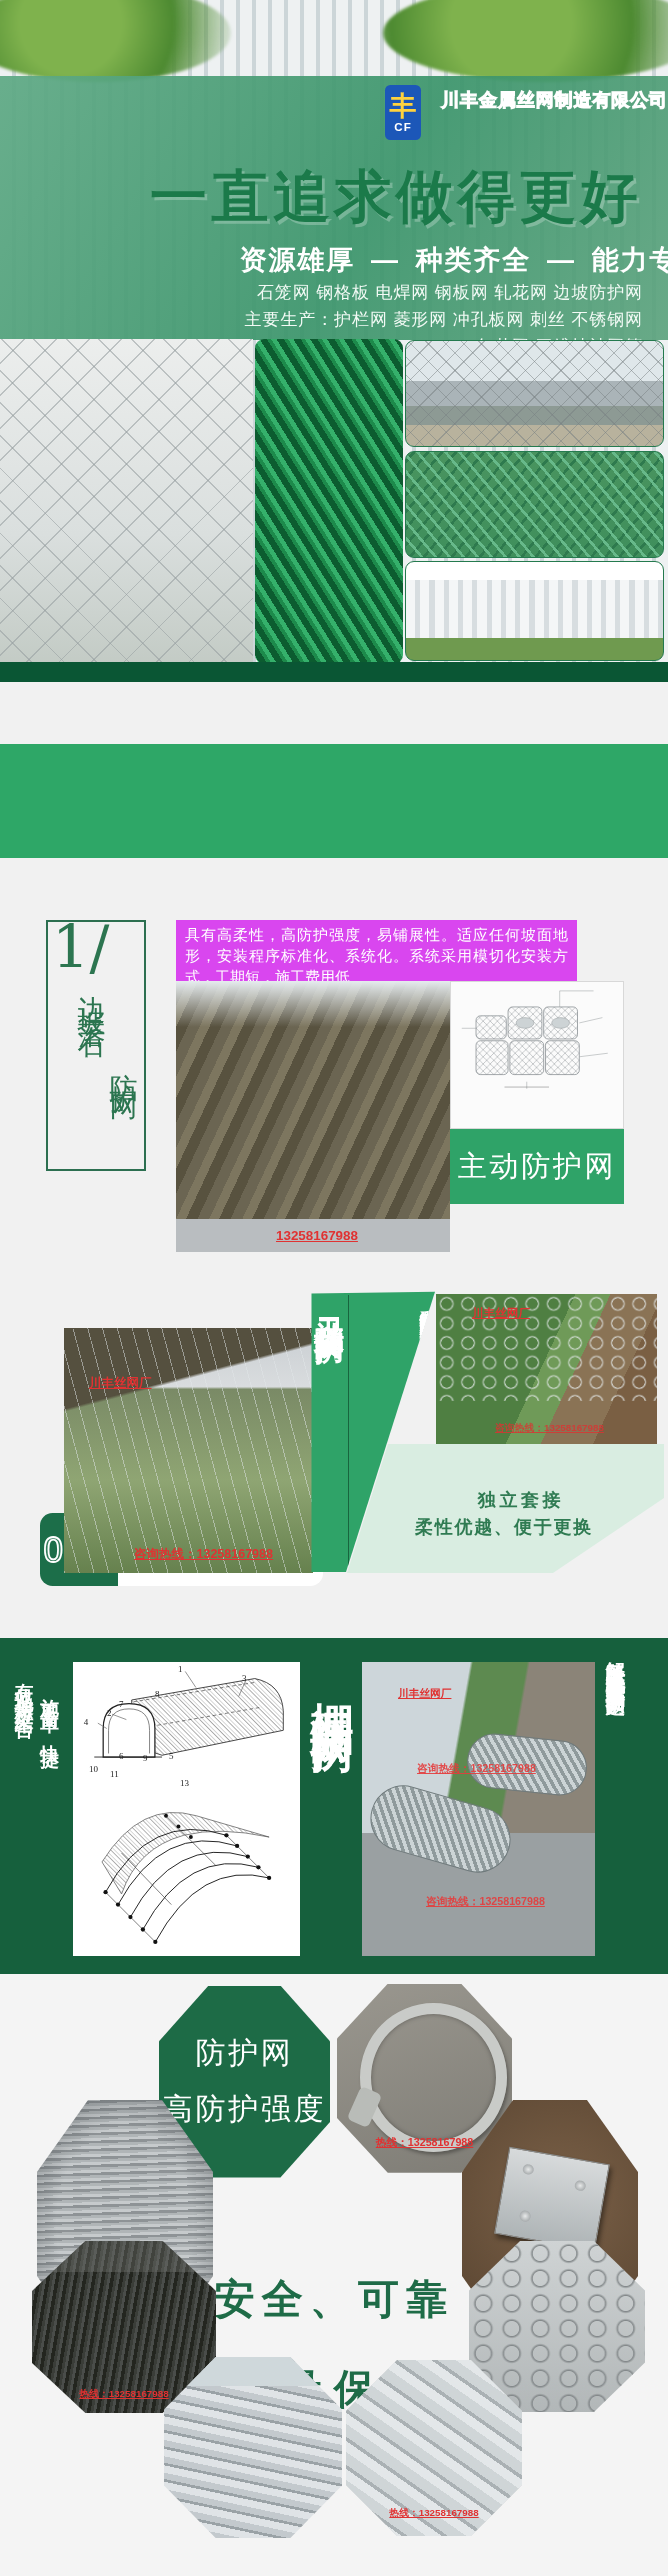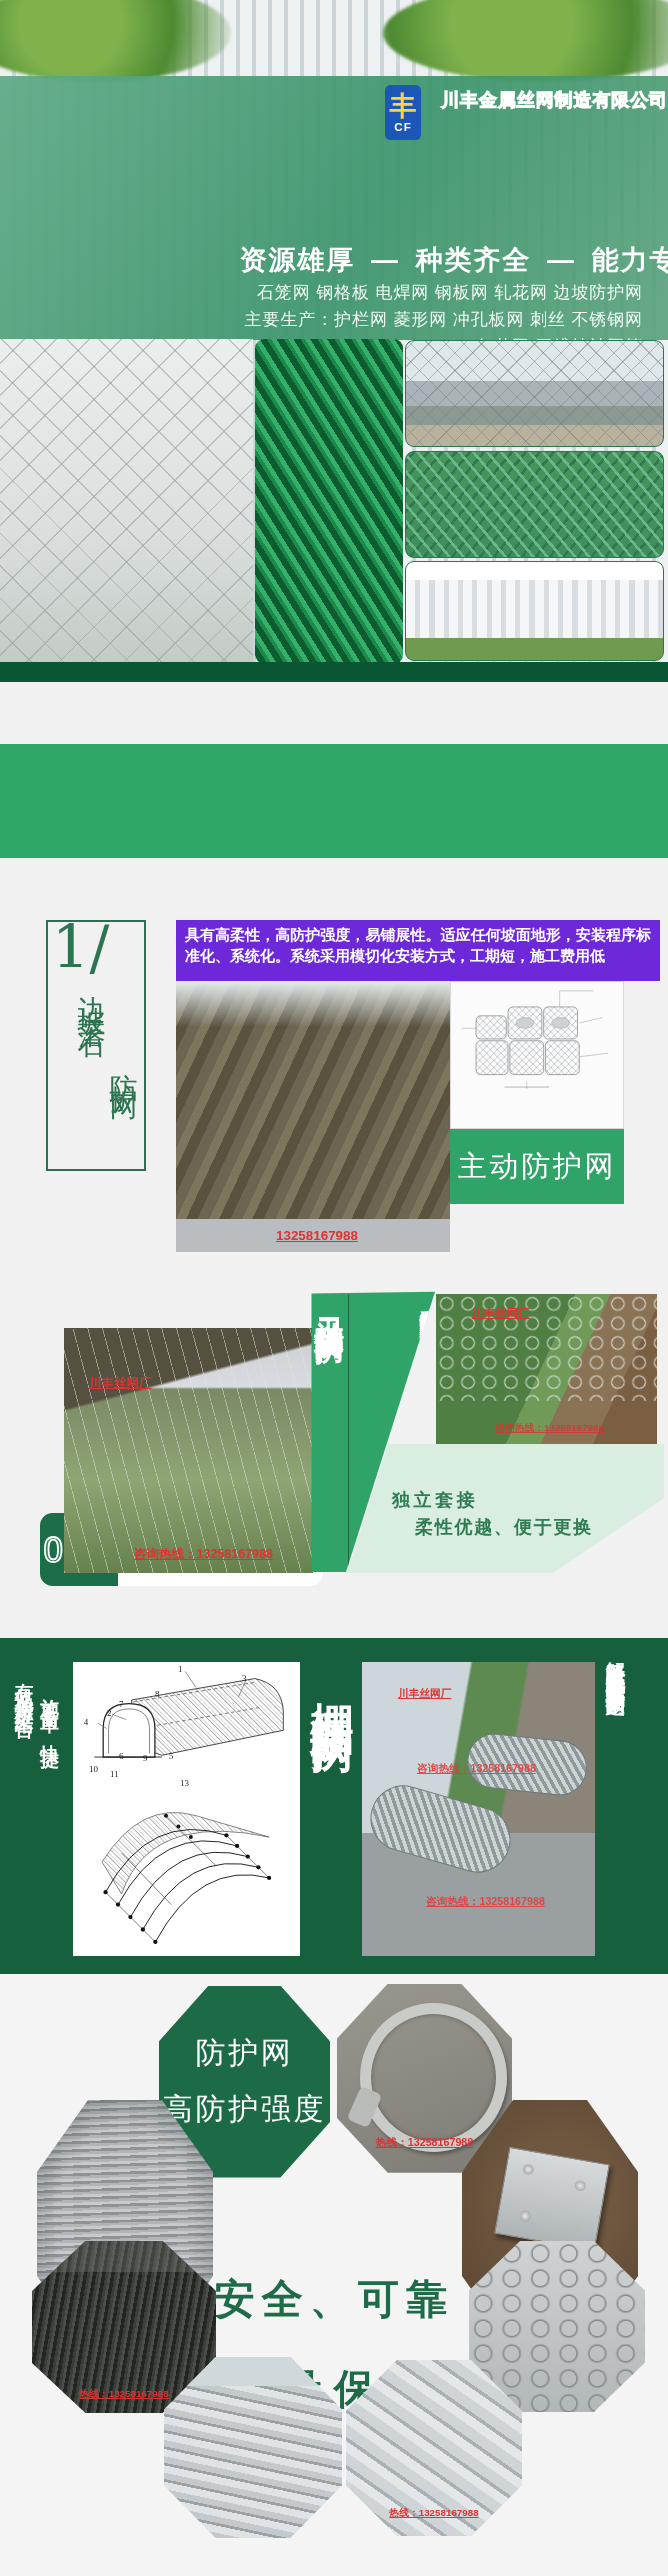--- a/index.html
+++ b/index.html
@@ -71,22 +71,22 @@
     font-family:"DejaVu Sans Mono",monospace;font-size:34px;letter-spacing:3.6px;
     color:rgba(255,255,255,.1);-webkit-text-stroke:1.8px #fff;}
   .pill-title{flex:1;background:#ffffff;display:flex;align-items:center;justify-content:center;
     color:#3f9e68;font-size:31px;letter-spacing:10.7px;font-weight:500;padding-left:9px;}
 
   
   .p1-box{left:46px;top:920px;width:100px;height:251px;border:2.7px solid #2c6f50;box-sizing:border-box;}
   .p1-idx{left:52px;top:918px;font-size:59px;color:#2c7550;font-family:"DejaVu Serif",serif;line-height:1;}
   .p1-colA{left:77px;top:973px;font-size:28px;color:#2c7550;letter-spacing:12.5px;line-height:1;}
   .p1-colB{left:109px;top:1051px;font-size:28px;color:#2c7550;letter-spacing:10.7px;line-height:1;}
-  .p1-desc{left:176px;top:920px;width:484px;height:61px;background:#6d28d9;box-sizing:border-box;
-    color:#fff;font-size:15px;font-weight:bold;line-height:1.38;padding:5.3px 9px;text-align:justify;}
+  .p1-desc{left:176px;top:920px;width:401px;height:61px;background:#d946ef;box-sizing:border-box;
+    color:#fff;font-size:15px;font-weight:normal;line-height:1.38;padding:5.3px 9px;text-align:justify;}
   .p1-photo{left:176px;top:981px;width:274px;height:271px;
     background:
       linear-gradient(to top,#b9bdc0 0 12%,transparent 12%),
       repeating-linear-gradient(115deg,#6b6552 0 10.7px,#7d765f 10.7px 19.6px,#58523f 19.6px 30px),
       #dfe6ea;
     background-blend-mode:normal;}
   .p1-sky{left:176px;top:981px;width:274px;height:46px;background:linear-gradient(#e6ecef,rgba(230,236,239,0));}
   .p1-wm{left:276px;top:1228px;font-size:13.4px;}
   .p1-diagram{left:450px;top:981px;width:174px;height:148px;background:#fbfbfb;border:0.9px solid #d8d8d8;box-sizing:border-box;}
   .p1-tag{left:450px;top:1129px;width:174px;height:75px;background:#2fa368;color:#fff;
@@ -110,21 +110,21 @@
     background:linear-gradient(115deg,#4f7f42 0 48%,#6f9a58 48% 60%,#8a7355 60% 78%,#7a5f43 78%);}
   .p2-rings{left:436px;top:1294px;width:221px;height:107px;
     background:radial-gradient(circle,transparent 5.3px,rgba(228,233,233,.85) 5.8px,transparent 7.6px);
     background-size:21.4px 19.6px;}
   .p2-wmR1{left:472px;top:1306px;font-size:11.6px;}
   .p2-wmR2{left:495px;top:1422px;font-size:9.8px;color:rgba(220,50,50,.8);}
   .p2-mint{left:339px;top:1435px;width:330px;height:141px;background:#d9ede1;
     clip-path:polygon(49px 9px,325px 9px,325px 63px,214px 138px,8px 138px);}
   .p2-vtitle{left:53px;top:14.3px;width:272px;text-align:center;font-size:27px;font-weight:500;
     color:#3b7d5c;letter-spacing:1.8px;}
-  .p2-sub1{left:53px;top:53px;width:258px;text-align:left;font-size:18px;font-weight:bold;color:#2f7b52;letter-spacing:3.6px;}
+  .p2-sub1{left:53px;top:53px;width:258px;text-align:center;font-size:18px;font-weight:bold;color:#2f7b52;letter-spacing:3.6px;}
   .p2-sub2{left:36px;top:80px;width:258px;text-align:center;font-size:18px;font-weight:bold;color:#2f7b52;letter-spacing:1.8px;}
 
   
   .p3{left:0;top:1638px;width:668px;height:336px;background:#16603d;}
   .p3-noteA{left:14.3px;top:30px;font-size:18.7px;font-weight:bold;color:#fff;letter-spacing:5.3px;line-height:1;}
   .p3-noteB{left:40px;top:46px;font-size:18.7px;font-weight:bold;color:#fff;letter-spacing:5.3px;line-height:1;}
   .p3-panel{left:73px;top:24px;width:227px;height:294px;background:#ffffff;}
   .p3-num{position:absolute;font-size:9px;color:#222;font-family:"Liberation Serif",serif;}
   .p3-title{left:307px;top:30px;height:278px;font-size:43px;font-weight:bold;color:#fff;letter-spacing:8px;line-height:52px;}
   .p3-photo{left:362px;top:24px;width:233px;height:294px;overflow:hidden;
@@ -189,20 +189,21 @@
   <div class="abs hdr-bg"></div>
   <div class="abs foliage fol-l"></div>
   <div class="abs foliage fol-r"></div>
   <div class="abs hdr-green"></div>
 
   <div class="abs logo">
     <div class="logo-glyph">丰</div>
     <div class="logo-abbr">CF</div>
   </div>
   <div class="abs company">川丰金属丝网制造有限公司</div>
+  <div class="abs slogan">一直追求做得更好</div>
   <div class="abs features">
     <span>资源雄厚</span><span class="sep">—</span><span>种类齐全</span><span class="sep">—</span><span>能力专业</span>
   </div>
   <div class="abs prodlines">
     <div>石笼网  钢格板  电焊网  钢板网  轧花网  边坡防护网</div>
     <div>主要生产：护栏网  菱形网  冲孔板网  刺丝  不锈钢网</div>
     <div>勾花网  三维植被网等</div>
   </div>
 
   <div class="abs ph ph-left"></div>

